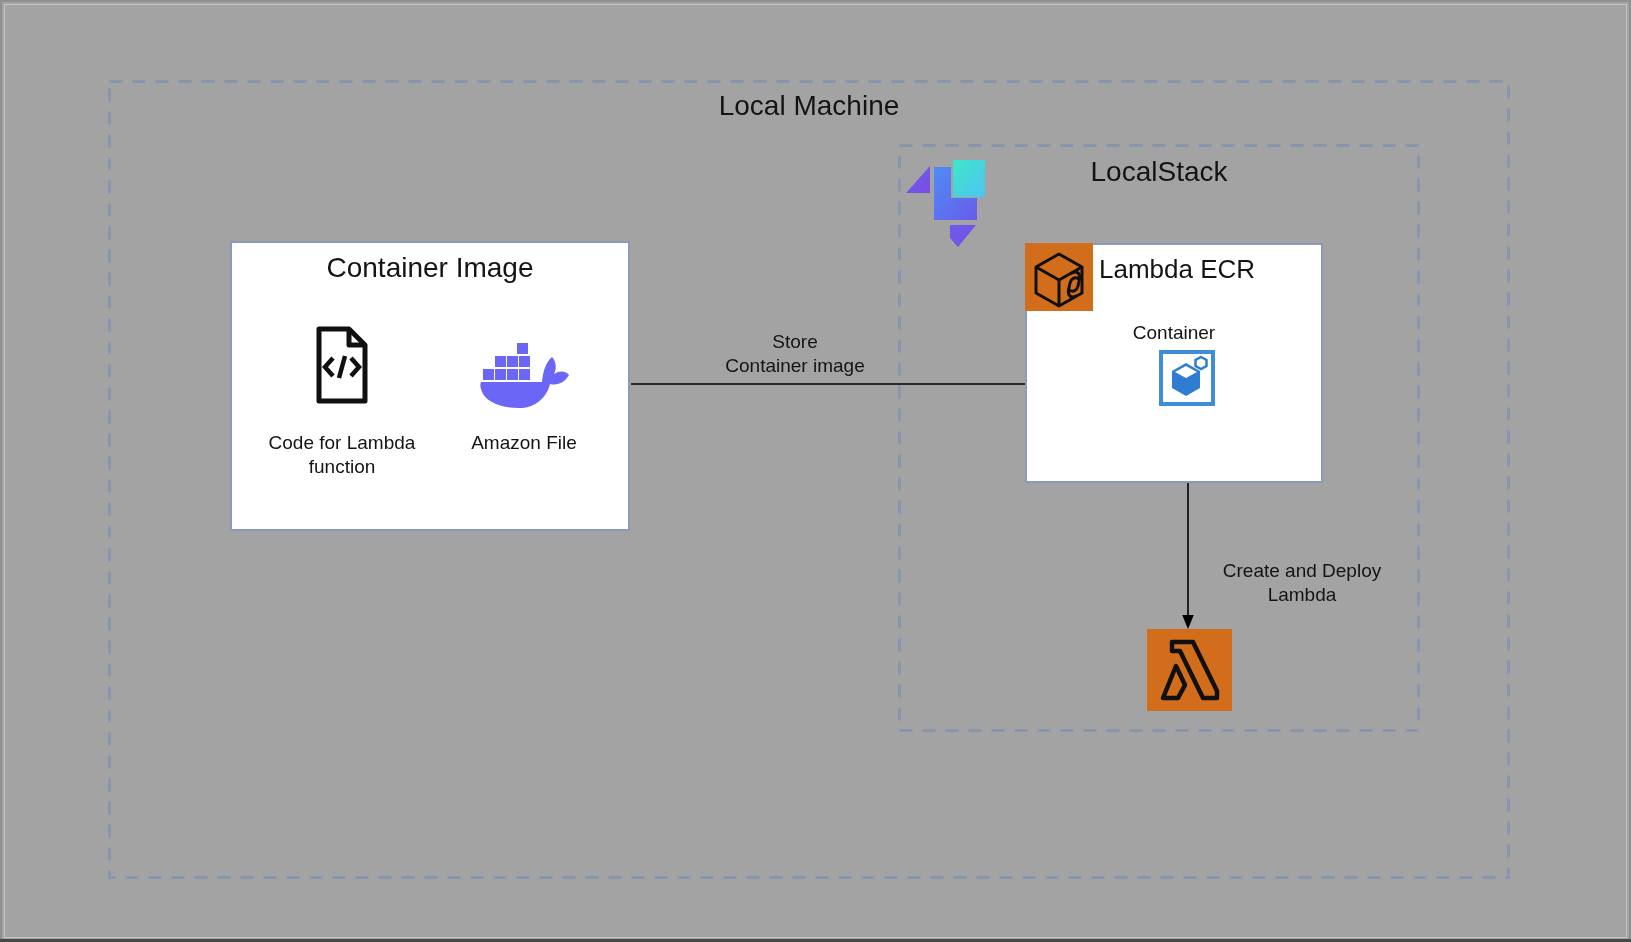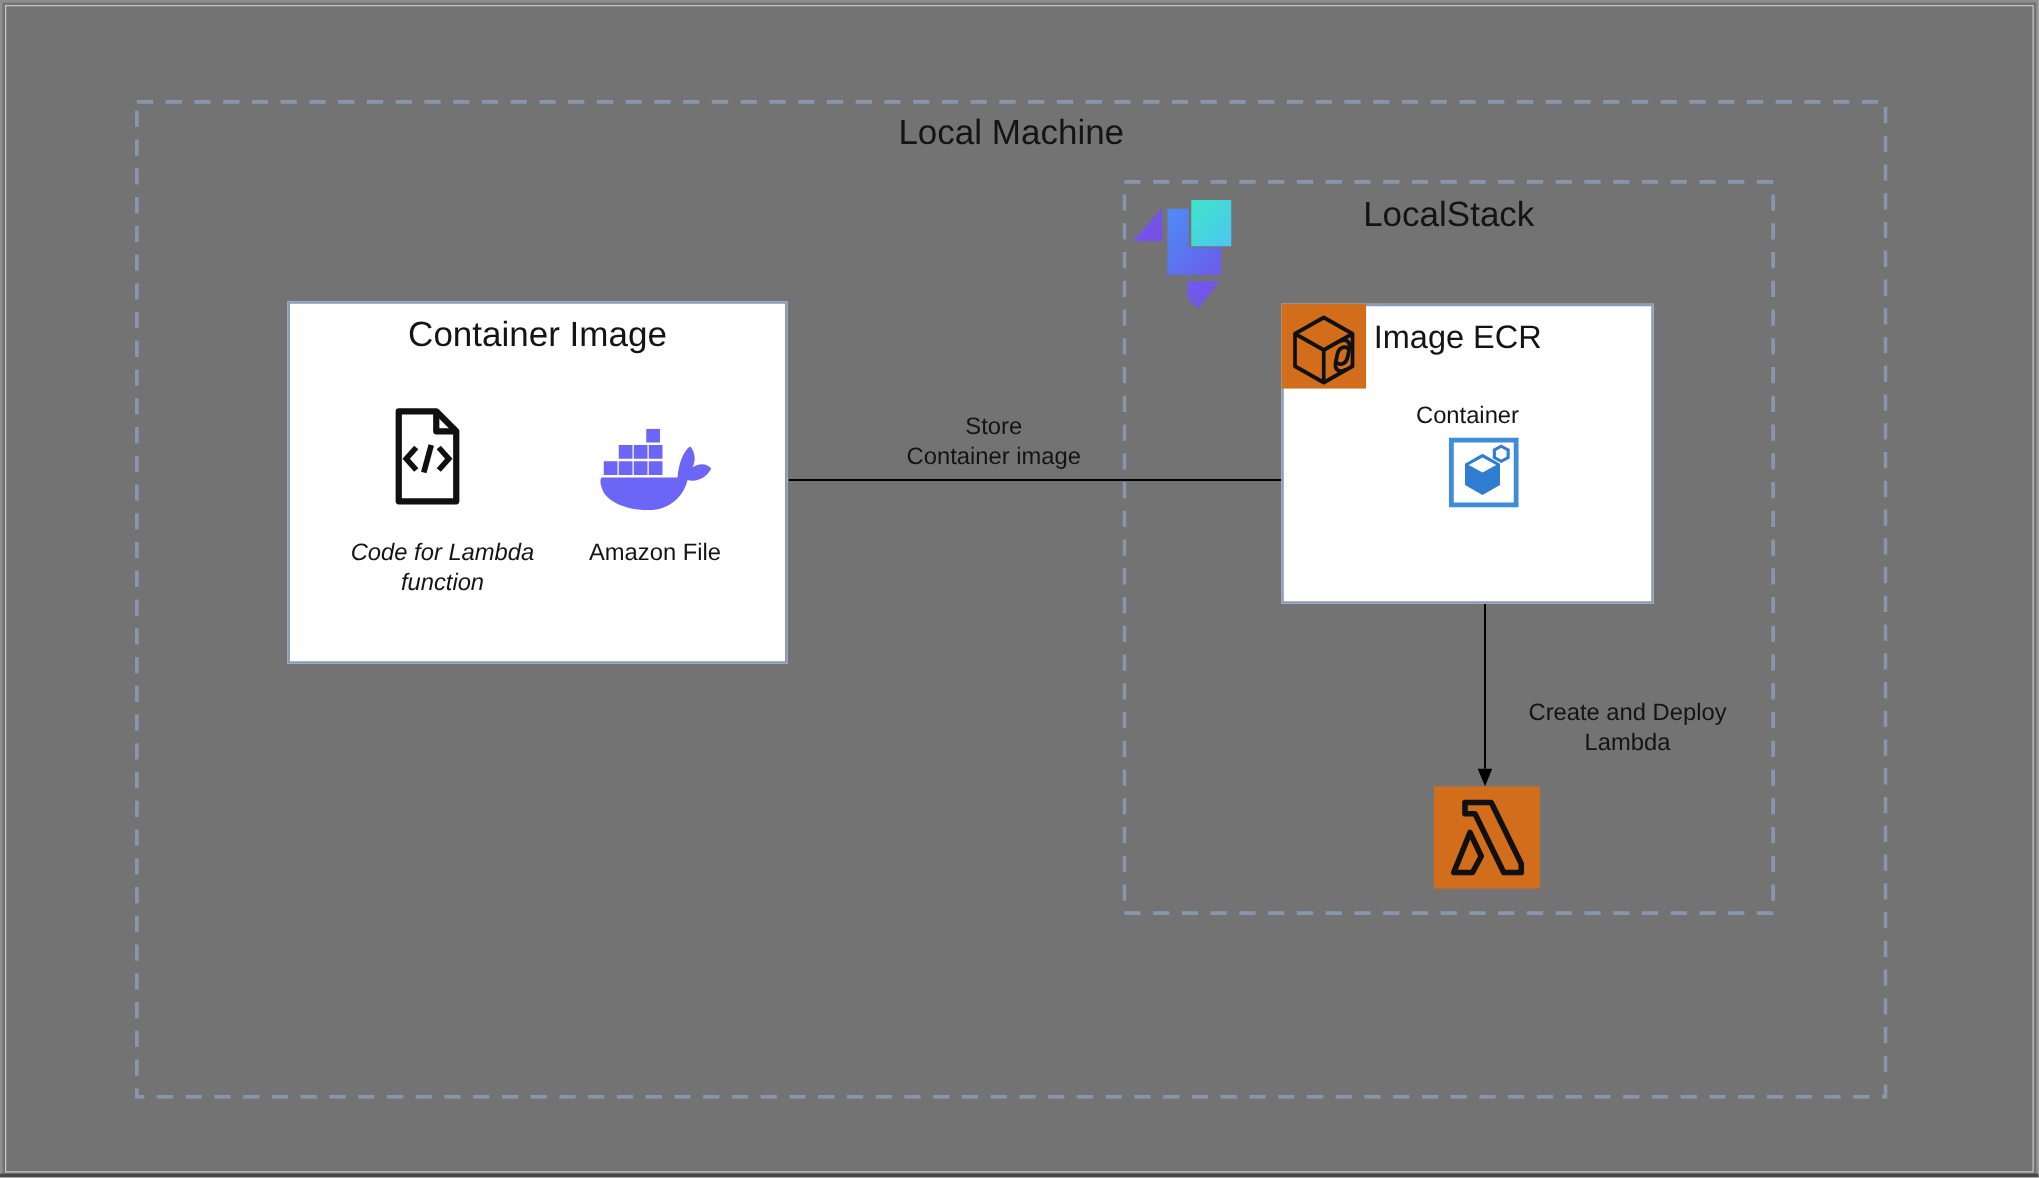--- a/index.html
+++ b/index.html
@@ -1,17 +1,17 @@
 <!DOCTYPE html>
 <html style="--aws-orange: #D26E1B; --docker-purple: #6C66F6; --repository-blue: #2F7DD1; --repository-border-blue: #3F8CD9; --box-border: #8A9AB8; --dashed-border: #8896AD; --arrow-color: #000000; --localstack-cyan: #41DFD0; --localstack-blue: #5B7BF2; --localstack-purple: #6F52E6;"><head>
 <meta charset="utf-8">
 <style>
   html,body{margin:0;padding:0;background:#ffffff;}
   .stage{
-    position:relative;width:1631px;height:942px;background:#737373;overflow:hidden;
+    position:relative;width:1631px;height:942px;background:#a3a3a3;overflow:hidden;
     font-family:"Liberation Sans","DejaVu Sans",sans-serif;color:#141414;
   }
   .frame-outer{position:absolute;inset:0;border:2px solid #8f8f8f;pointer-events:none;}
   .frame-inner{position:absolute;inset:4px;border:1px solid #c6c6c6;pointer-events:none;}
   .bottom-edge{position:absolute;left:0;right:0;bottom:0;height:3px;background:#474747;}
 
   .connectors{position:absolute;left:0;top:0;pointer-events:none;}
   .connectors line{stroke:var(--arrow-color,#000);stroke-width:1.6;}
   .connectors polygon{fill:var(--arrow-color,#000);}
 
@@ -26,21 +26,21 @@
   .ls-logo{position:absolute;left:3px;top:10px;}
 
   .node{position:absolute;background:#ffffff;border:2px solid var(--box-border,#8A9AB8);box-sizing:border-box;}
   .node-title{position:absolute;left:0;right:0;top:9px;text-align:center;font-size:28px;line-height:1.15;}
 
   .container-image{left:230px;top:241px;width:400px;height:290px;}
   .code-icon{position:absolute;left:82px;top:83px;}
   .docker-icon{position:absolute;left:246px;top:100px;}
   .label{position:absolute;font-size:19px;line-height:24px;text-align:center;}
   .multiline{white-space:pre-line;}
-  .code-label{left:32px;top:188px;width:180px;font-style:italic;}
+  .code-label{left:20px;top:188px;width:180px;}
   .docker-label{left:212px;top:188px;width:160px;}
 
   .ecr-node{left:1025px;top:243px;width:298px;height:240px;}
   .ecr-icon{position:absolute;left:-2px;top:-2px;}
   .ecr-title{position:absolute;left:72px;top:10px;font-size:26px;line-height:1.15;}
   .repo-label{position:absolute;left:0;right:0;top:77px;text-align:center;font-size:19px;}
   .repo-icon{position:absolute;left:132px;top:105px;}
 
   .lambda-icon{position:absolute;left:1147px;top:629px;}
 
@@ -130,21 +130,21 @@
 
   <div class="node ecr-node">
     <svg class="ecr-icon" width="68" height="68" viewBox="0 0 68 68">
       <rect x="0" y="0" width="68" height="68" class="orange-fill"></rect>
       <path d="M34,11 L57,24 V50 L34,63 L11,50 V24 Z" fill="none" stroke="#101010" stroke-width="3" stroke-linejoin="round"></path>
       <path d="M11,24 L34,37 L57,24" fill="none" stroke="#101010" stroke-width="3" stroke-linejoin="round"></path>
       <path d="M34,37 V63" fill="none" stroke="#101010" stroke-width="3"></path>
       <path d="M47,30 C52,27.5 55.5,30.5 54.5,36 L53,43 C52,47.5 48,49.5 45,47.5" fill="none" stroke="#101010" stroke-width="3" stroke-linecap="round"></path>
       <path d="M51,53 C46,55.5 42.5,52.5 43.5,47 L45,40 C46,35.5 50,33.5 53,35.5" fill="none" stroke="#101010" stroke-width="3" stroke-linecap="round"></path>
     </svg>
-    <div class="ecr-title">Image ECR</div>
+    <div class="ecr-title">Lambda ECR</div>
     <div class="repo-label">Container</div>
     <svg class="repo-icon" width="56" height="56" viewBox="0 0 56 56">
       <rect x="2" y="2" width="52" height="52" fill="#ffffff" stroke="var(--repository-border-blue,#3F8CD9)" stroke-width="4"></rect>
       <polygon points="27,13 41,21 41,38 27,46 13,38 13,21" fill="var(--repository-blue,#2F7DD1)"></polygon>
       <polygon points="27,16 38,22 27,28 16,22" fill="#ffffff"></polygon>
       <polygon points="42,7 47.5,10 47.5,16 42,19 36.5,16 36.5,10" fill="#ffffff" stroke="var(--repository-blue,#2F7DD1)" stroke-width="2.5"></polygon>
     </svg>
   </div>
 
   <svg class="lambda-icon" width="85" height="82" viewBox="0 0 85 82">

